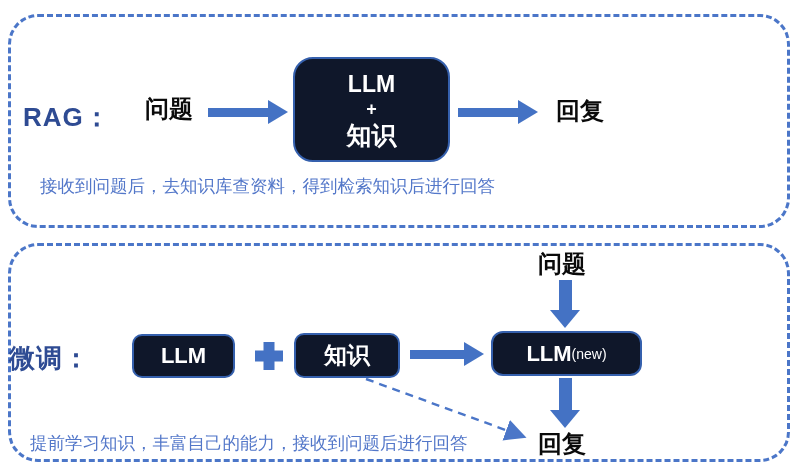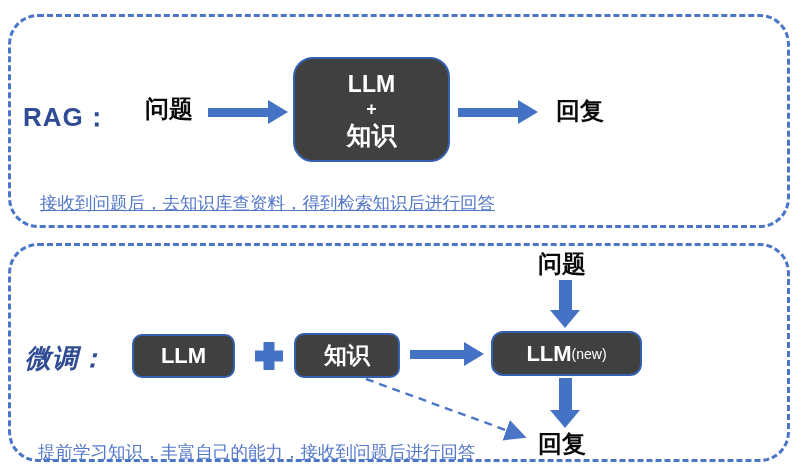--- a/index.html
+++ b/index.html
@@ -12,39 +12,39 @@
     border:3px dashed #4B76C8; border-radius:30px; background:#ffffff;
   }
   .panel-rag { top:14px;  height:214px; }
   .panel-ft  { top:243px; height:219px; }
 
   .side-label {
     position:absolute; font-size:26px; font-weight:bold; color:#2E4B93;
     letter-spacing:1px; white-space:nowrap;
   }
   .lbl-rag { left:23px; top:100px; }
-  .lbl-ft  { left:25px; top:341px;font-style:italic; }
+  .lbl-ft  { left:9px; top:341px; }
 
   .flow-term {
     position:absolute; font-size:24px; font-weight:bold; color:#0A0A0A;
     white-space:nowrap;
   }
   .t-q1 { left:145px; top:93px; }
   .t-r1 { left:556px; top:95px; }
   .t-q2 { left:538px; top:248px; }
   .t-r2 { left:538px; top:428px; }
 
   .caption {
     position:absolute; font-size:17.5px; color:#5377C9; white-space:nowrap;
   }
-  .cap-rag { left:40px; top:191px;text-decoration:underline; }
-  .cap-ft  { left:38px; top:431px;margin-top:9px; }
+  .cap-rag { left:40px; top:174px; }
+  .cap-ft  { left:30px; top:431px; }
 
   .bluebox {
-    position:absolute; background:#404040; border:2px solid #3560AD;
+    position:absolute; background:#0f172a; border:2px solid #3560AD;
     color:#ffffff; font-weight:bold; display:flex; align-items:center;
     justify-content:center; 
   }
   .box-big  { left:293px; top:57px;  width:157px; height:105px; border-radius:20px;
               flex-direction:column; }
   .box-big .ln-llm  { font-size:23px; line-height:28px; }
   .box-big .ln-plus { font-size:18px; line-height:22px; }
   .box-big .ln-know { font-size:25px; line-height:30px; }
   .box-llm  { left:132px; top:334px; width:103px; height:44px; border-radius:10px; font-size:22px; }
   .box-know { left:294px; top:333px; width:106px; height:45px; border-radius:10px; font-size:23px; }

